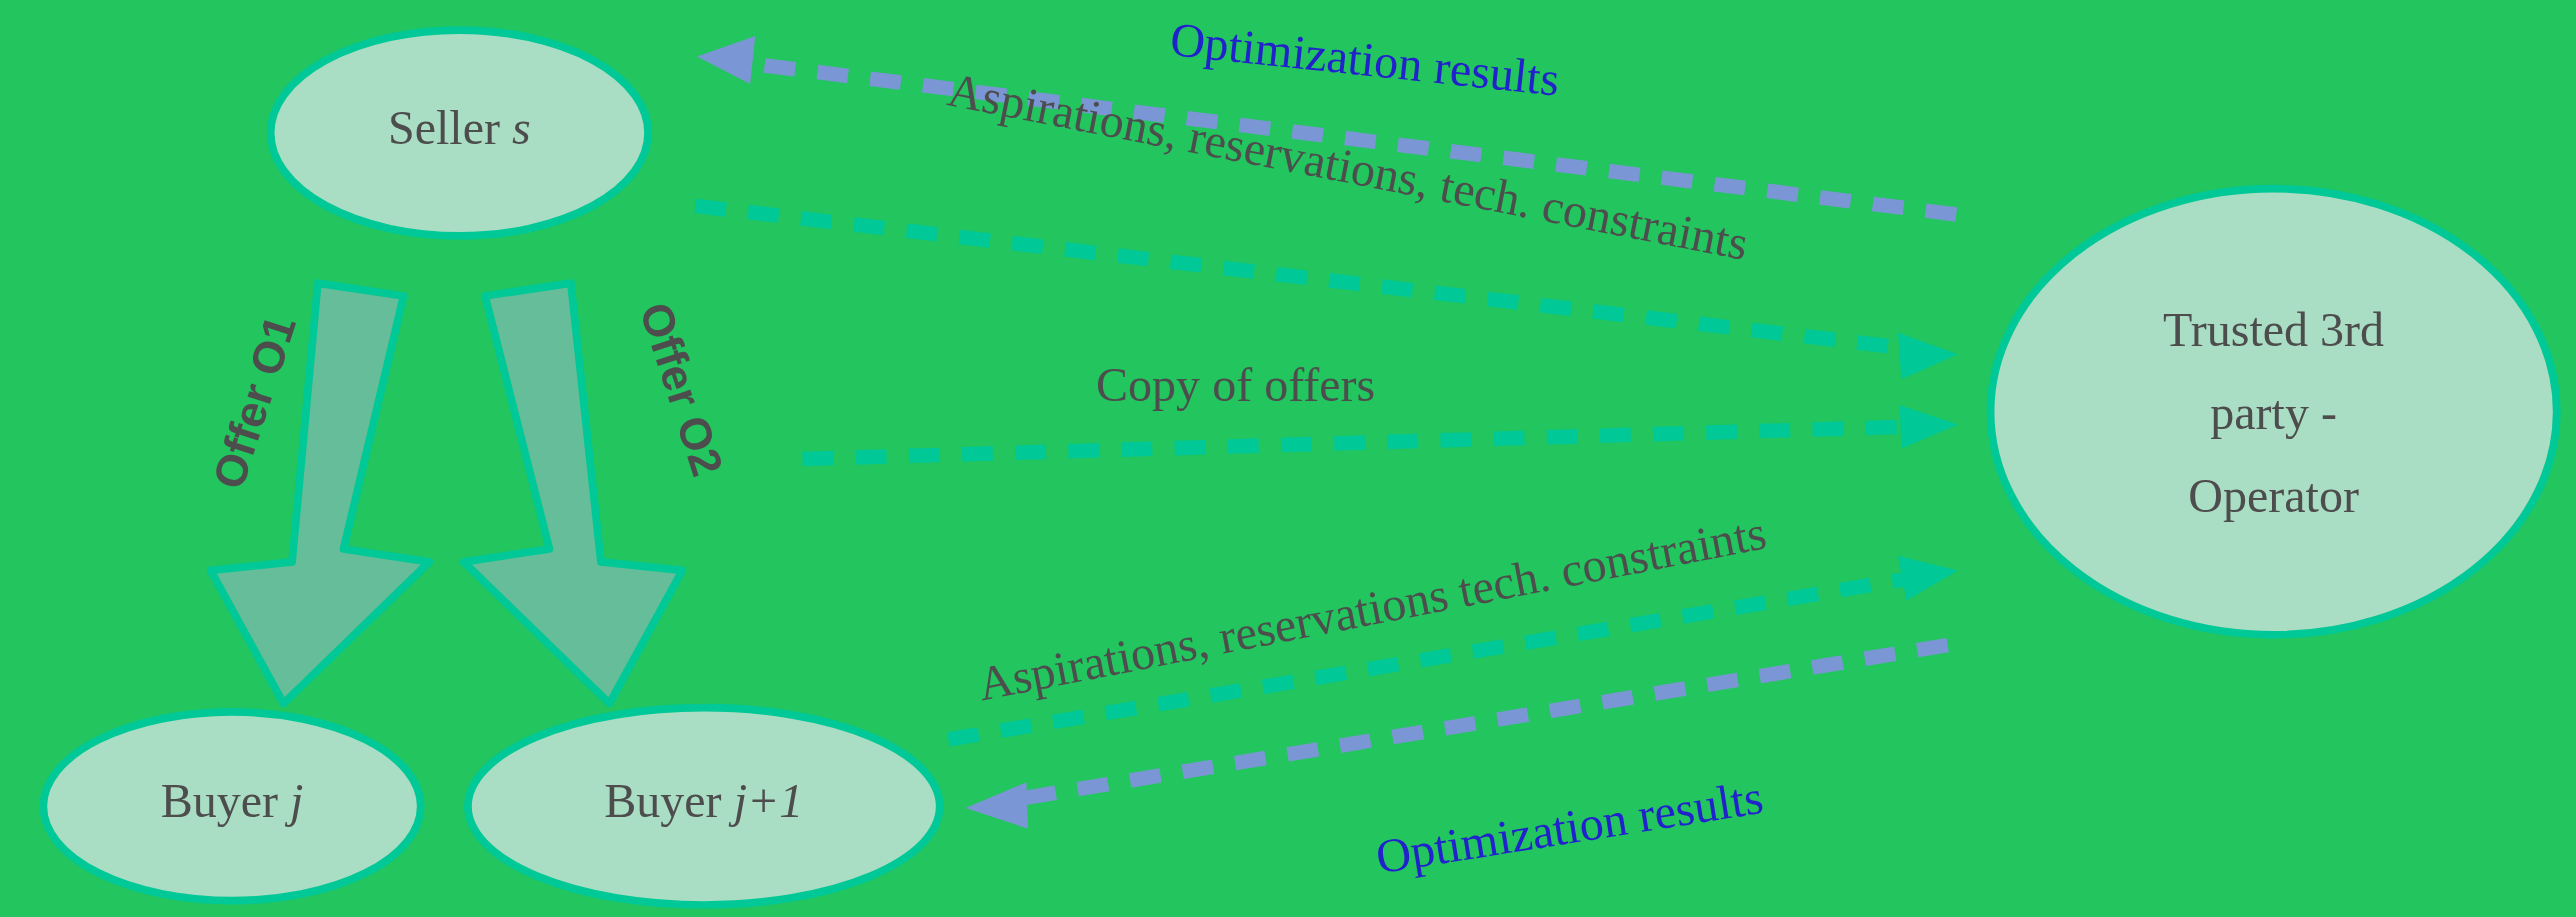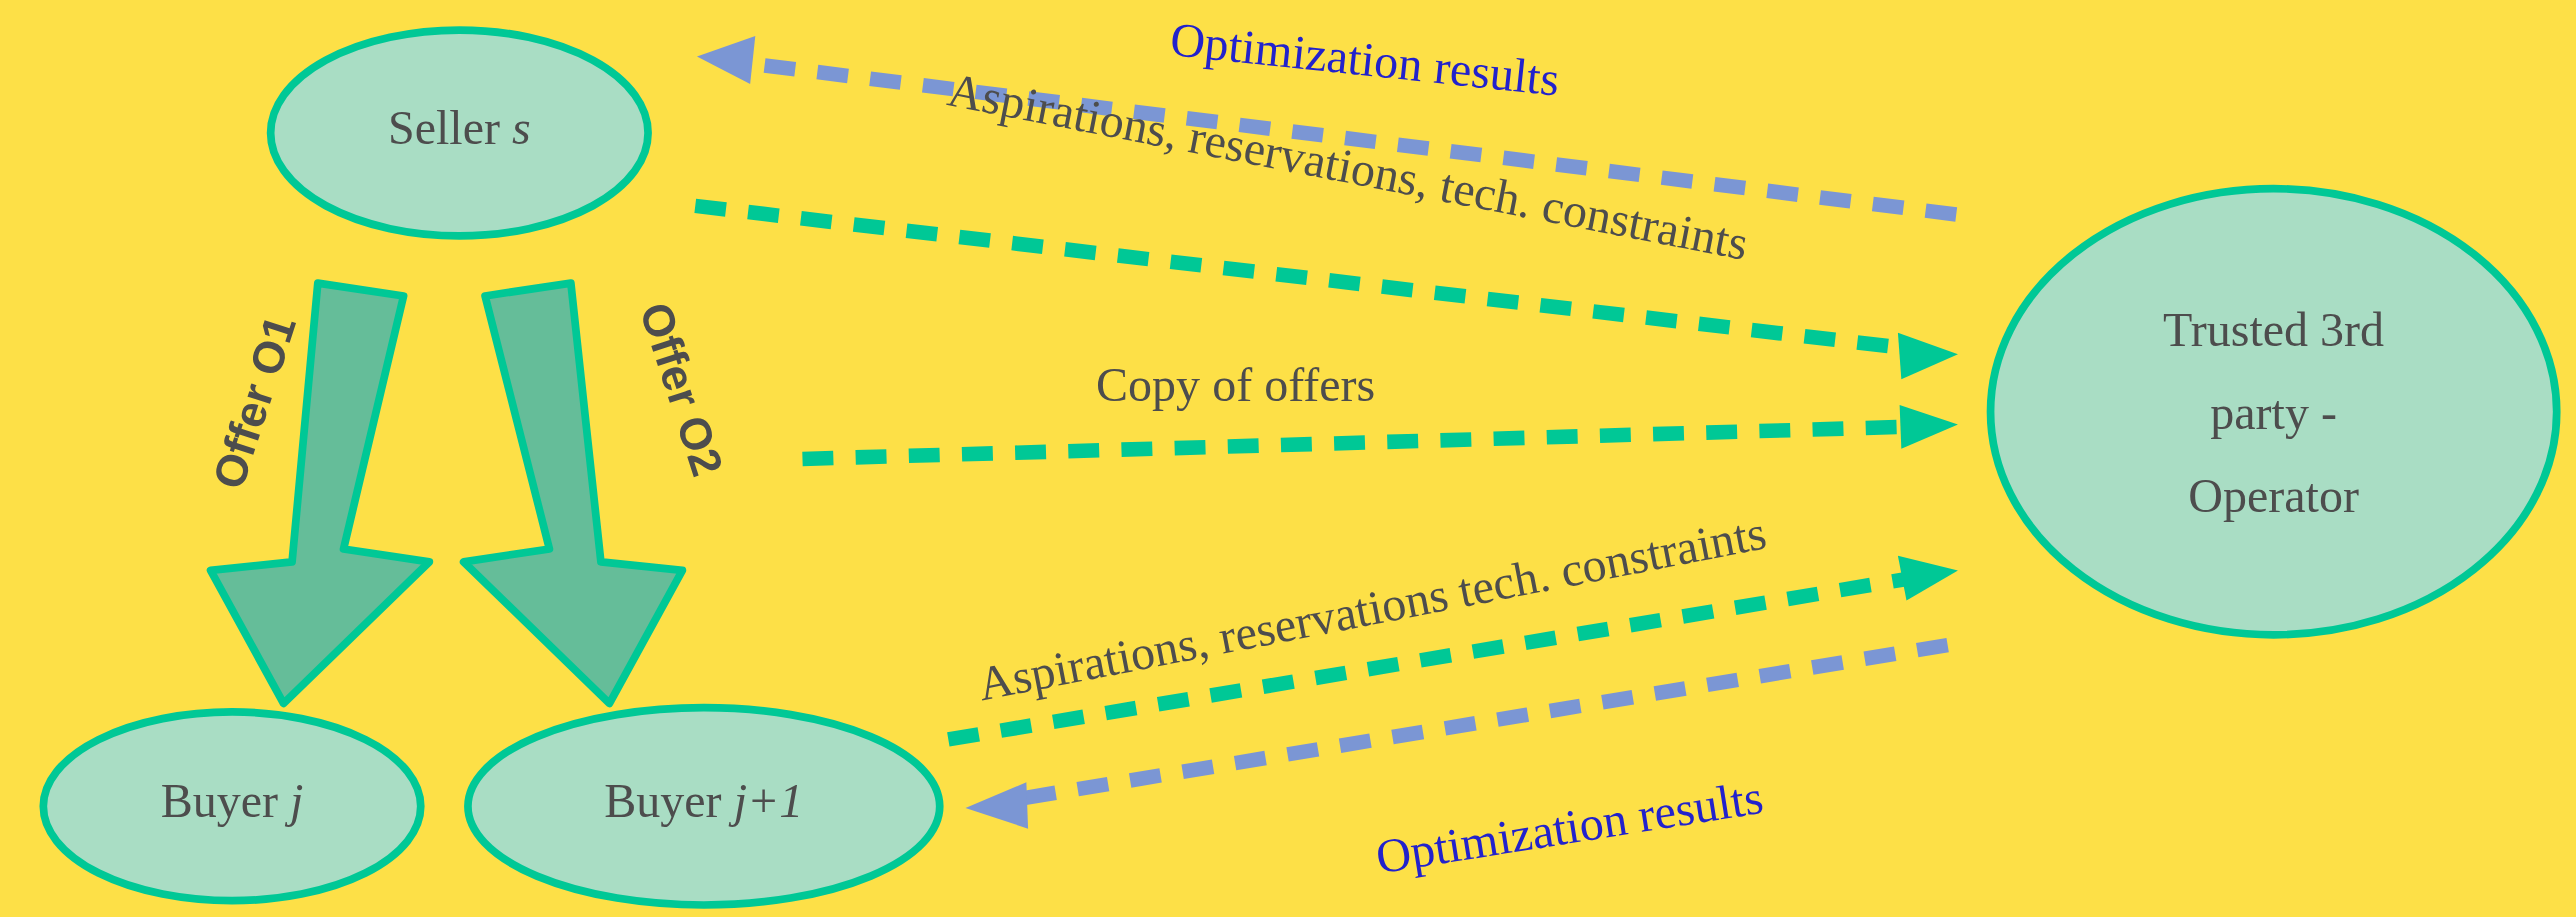--- a/index.html
+++ b/index.html
@@ -7,21 +7,21 @@
     padding: 0;
     background: #ffffff;
   }
   body {
     font-family: "Liberation Serif", serif;
   }
   #stage {
     position: relative;
     width: 2576px;
     height: 917px;
-    background: #fde047;
+    background: #22c55e;
     overflow: hidden;
   }
   #diagram-svg {
     position: absolute;
     left: 0;
     top: 0;
     width: 2576px;
     height: 917px;
   }
   .node-label {

